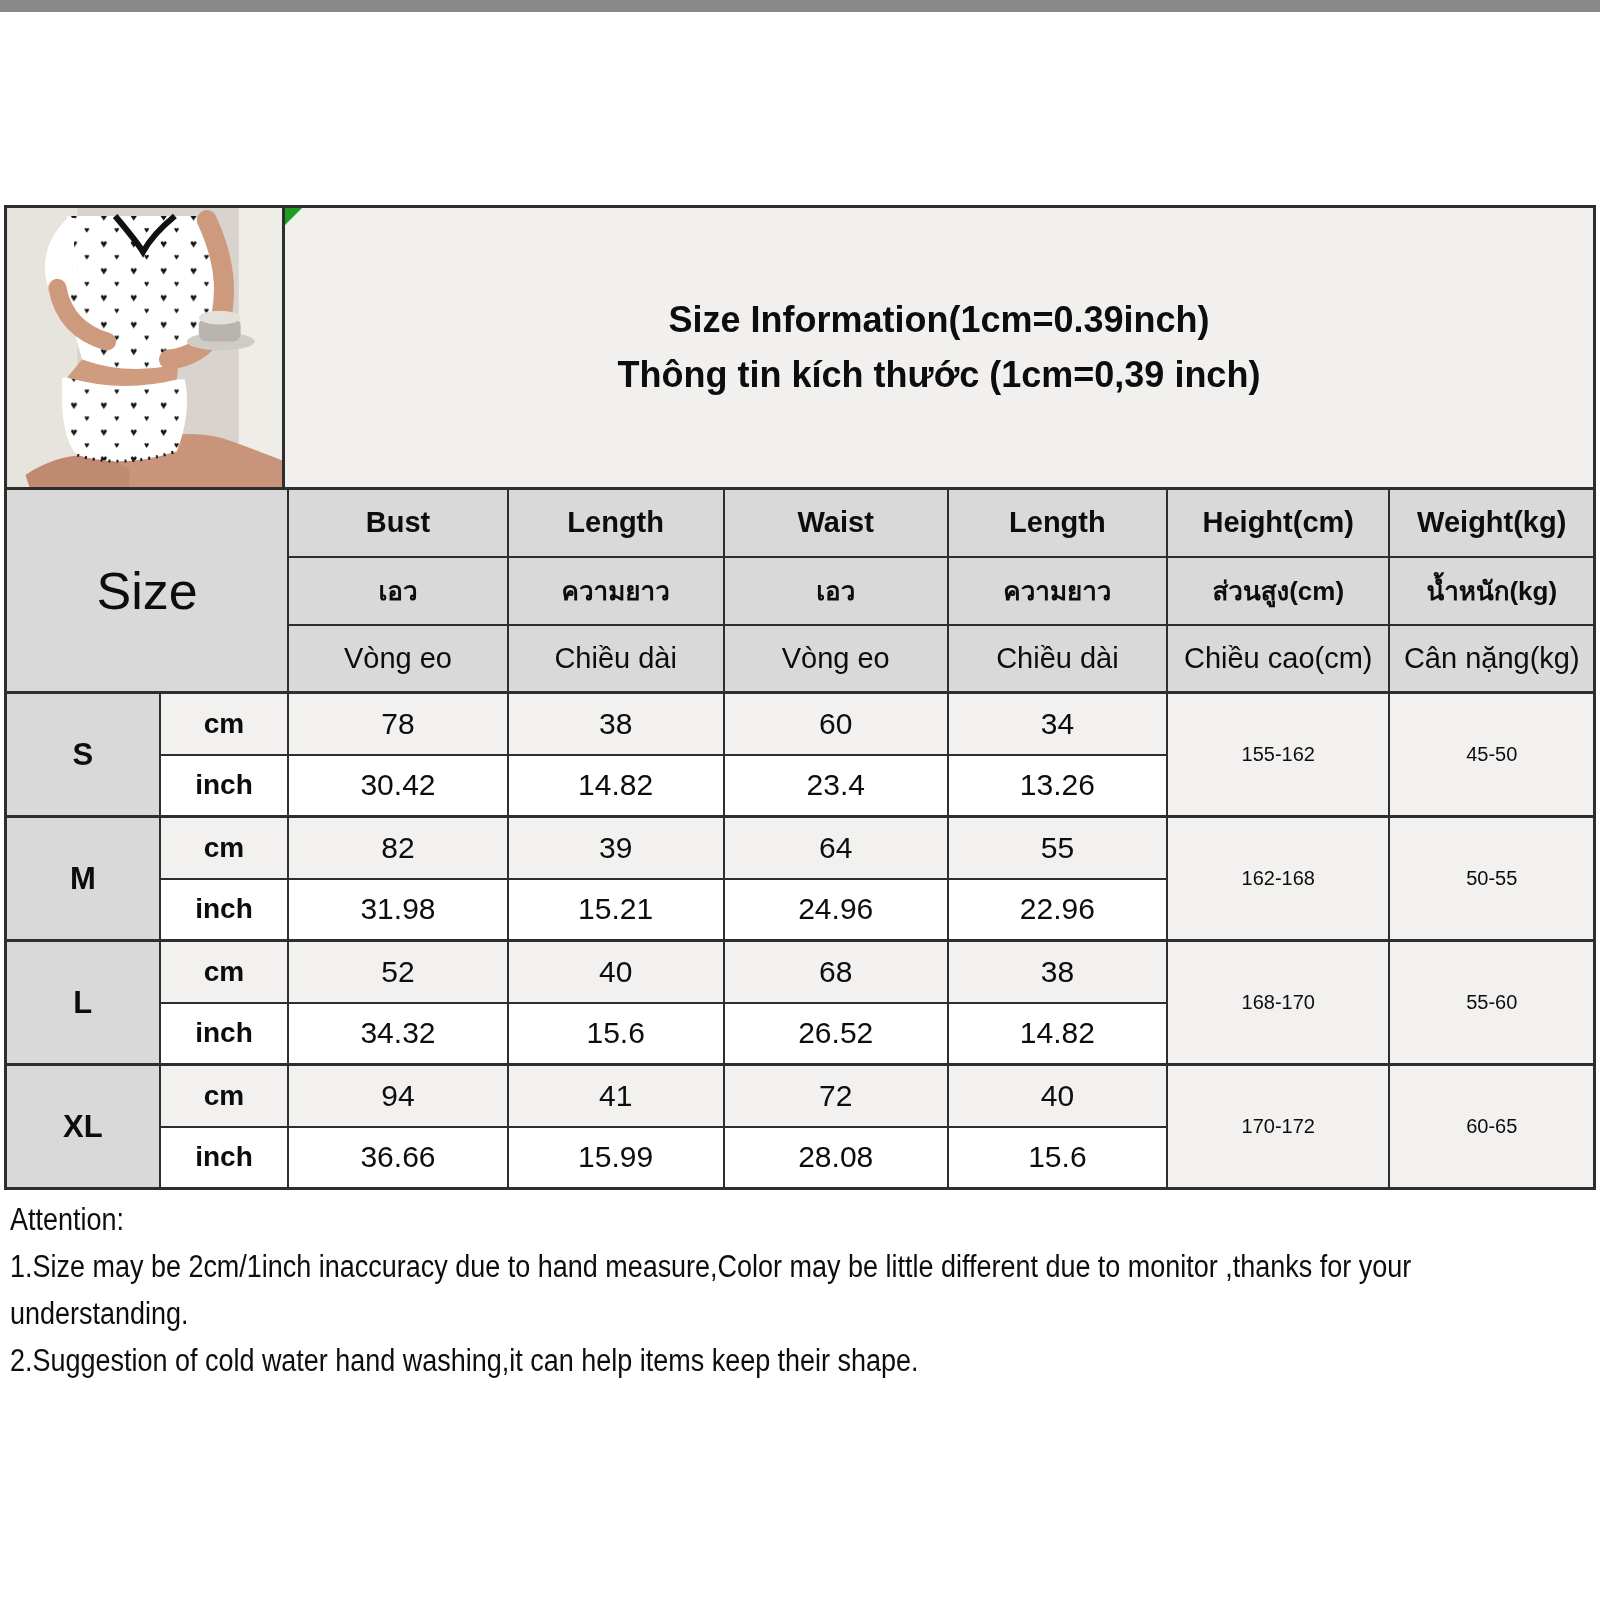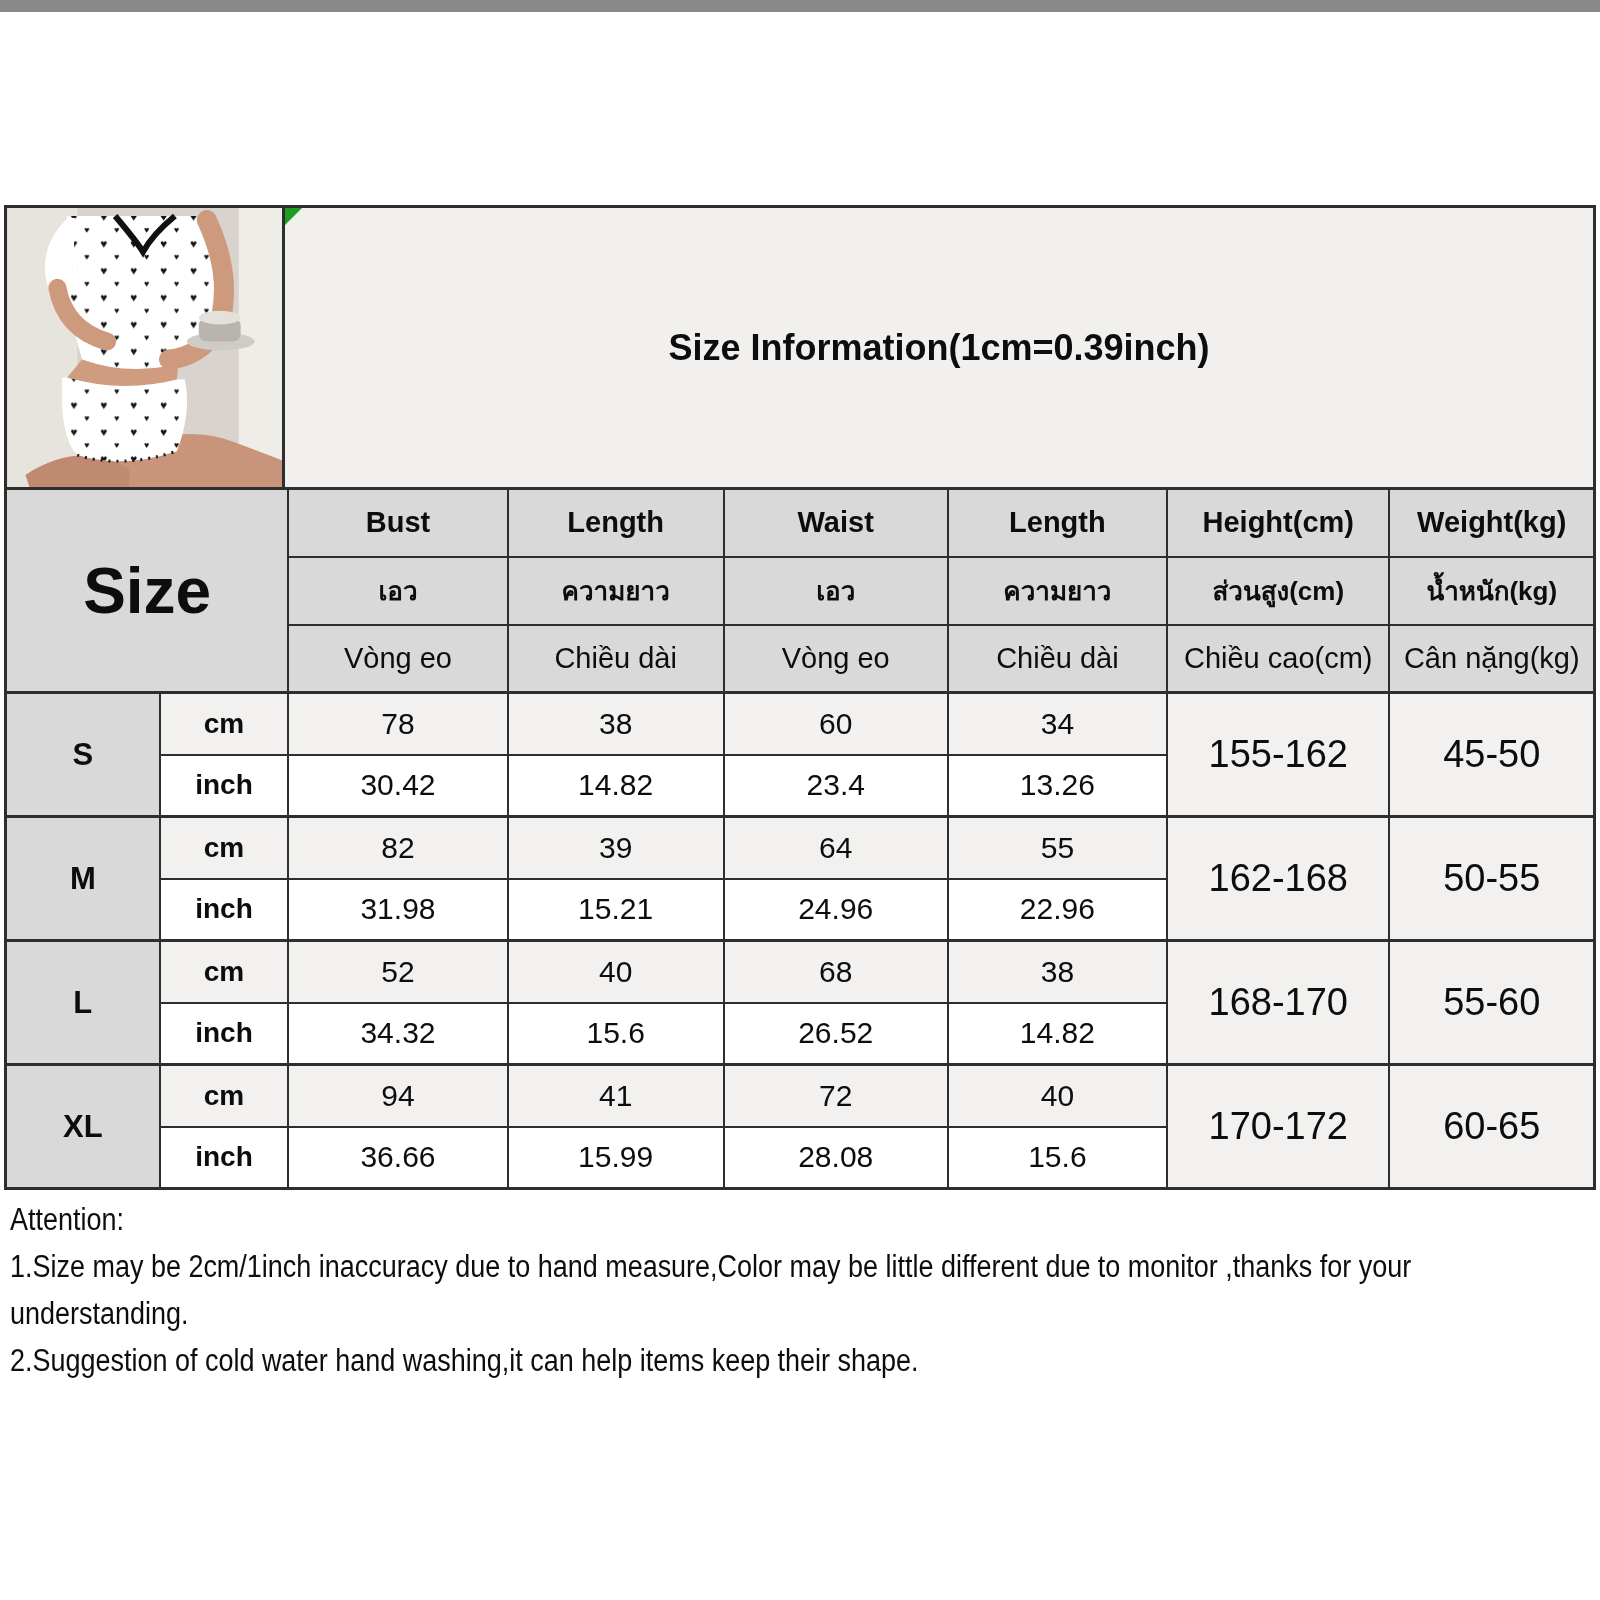--- a/index.html
+++ b/index.html
@@ -27,28 +27,28 @@
   
   table{width:100%;border-collapse:collapse;table-layout:fixed}
   col.c-size{width:9.7%} col.c-unit{width:8.1%}
   col.c-bust{width:13.8%} col.c-len1{width:13.6%} col.c-waist{width:14.1%} col.c-len2{width:13.8%}
   col.c-h{width:14.0%} col.c-w{width:12.9%}
   th,td{border:2px solid var(--border);text-align:center;vertical-align:middle;overflow:hidden}
   thead th{background:var(--header-bg);height:68px}
   .col-en{font-size:29px;font-weight:bold}
   .col-th{font-size:26px;font-weight:bold}
   .col-vi{font-size:29px;font-weight:normal}
-  .size-head{font-size:64px;font-weight:bold;background:var(--header-bg)}
+  .size-head{font-size:52px;font-weight:normal;background:var(--header-bg)}
   tbody tr{height:62px}
   .size-label{background:var(--header-bg);font-size:31px;font-weight:bold}
   .unit{font-size:28px;font-weight:bold}
   td.val{font-size:30px;font-weight:normal}
   tr.row-cm td{background:var(--row-cm-bg)}
   tr.row-inch td{background:var(--row-inch-bg)}
-  td.merged{background:var(--row-cm-bg);font-size:38px}
+  td.merged{background:var(--row-cm-bg);font-size:20px}
   tr.group-start th,tr.group-start td{border-top:3px solid var(--border)}
   thead tr:first-child th{border-top:3px solid var(--border)}
   
   .attention{margin-top:6px;padding-left:6px}
   .attention .line{font-size:31px;line-height:47px;white-space:nowrap;transform:scaleX(0.87);transform-origin:0 50%}
 </style>
 </head>
 <body>
 
 <div class="page">
@@ -89,20 +89,21 @@
           <g>
             <ellipse cx="214" cy="134" rx="34" ry="9" fill="#cfccc6"></ellipse>
             <rect x="192" y="110" width="42" height="24" rx="8" fill="#b9b5ae"></rect>
             <ellipse cx="213" cy="110" rx="21" ry="7" fill="#e4e1db"></ellipse>
           </g>
         </svg>
       </div>
       <div class="title-area">
         <div class="green-corner"></div>
         <div class="title-en">Size Information(1cm=0.39inch)</div>
+        <div class="title-vi">Thông tin kích thước (1cm=0,39 inch)</div>
       </div>
     </div>
 
     <table class="frame">
       <colgroup>
         <col class="c-size">
           <col class="c-unit">
           <col class="c-bust">
           <col class="c-len1">
         <col class="c-waist">

